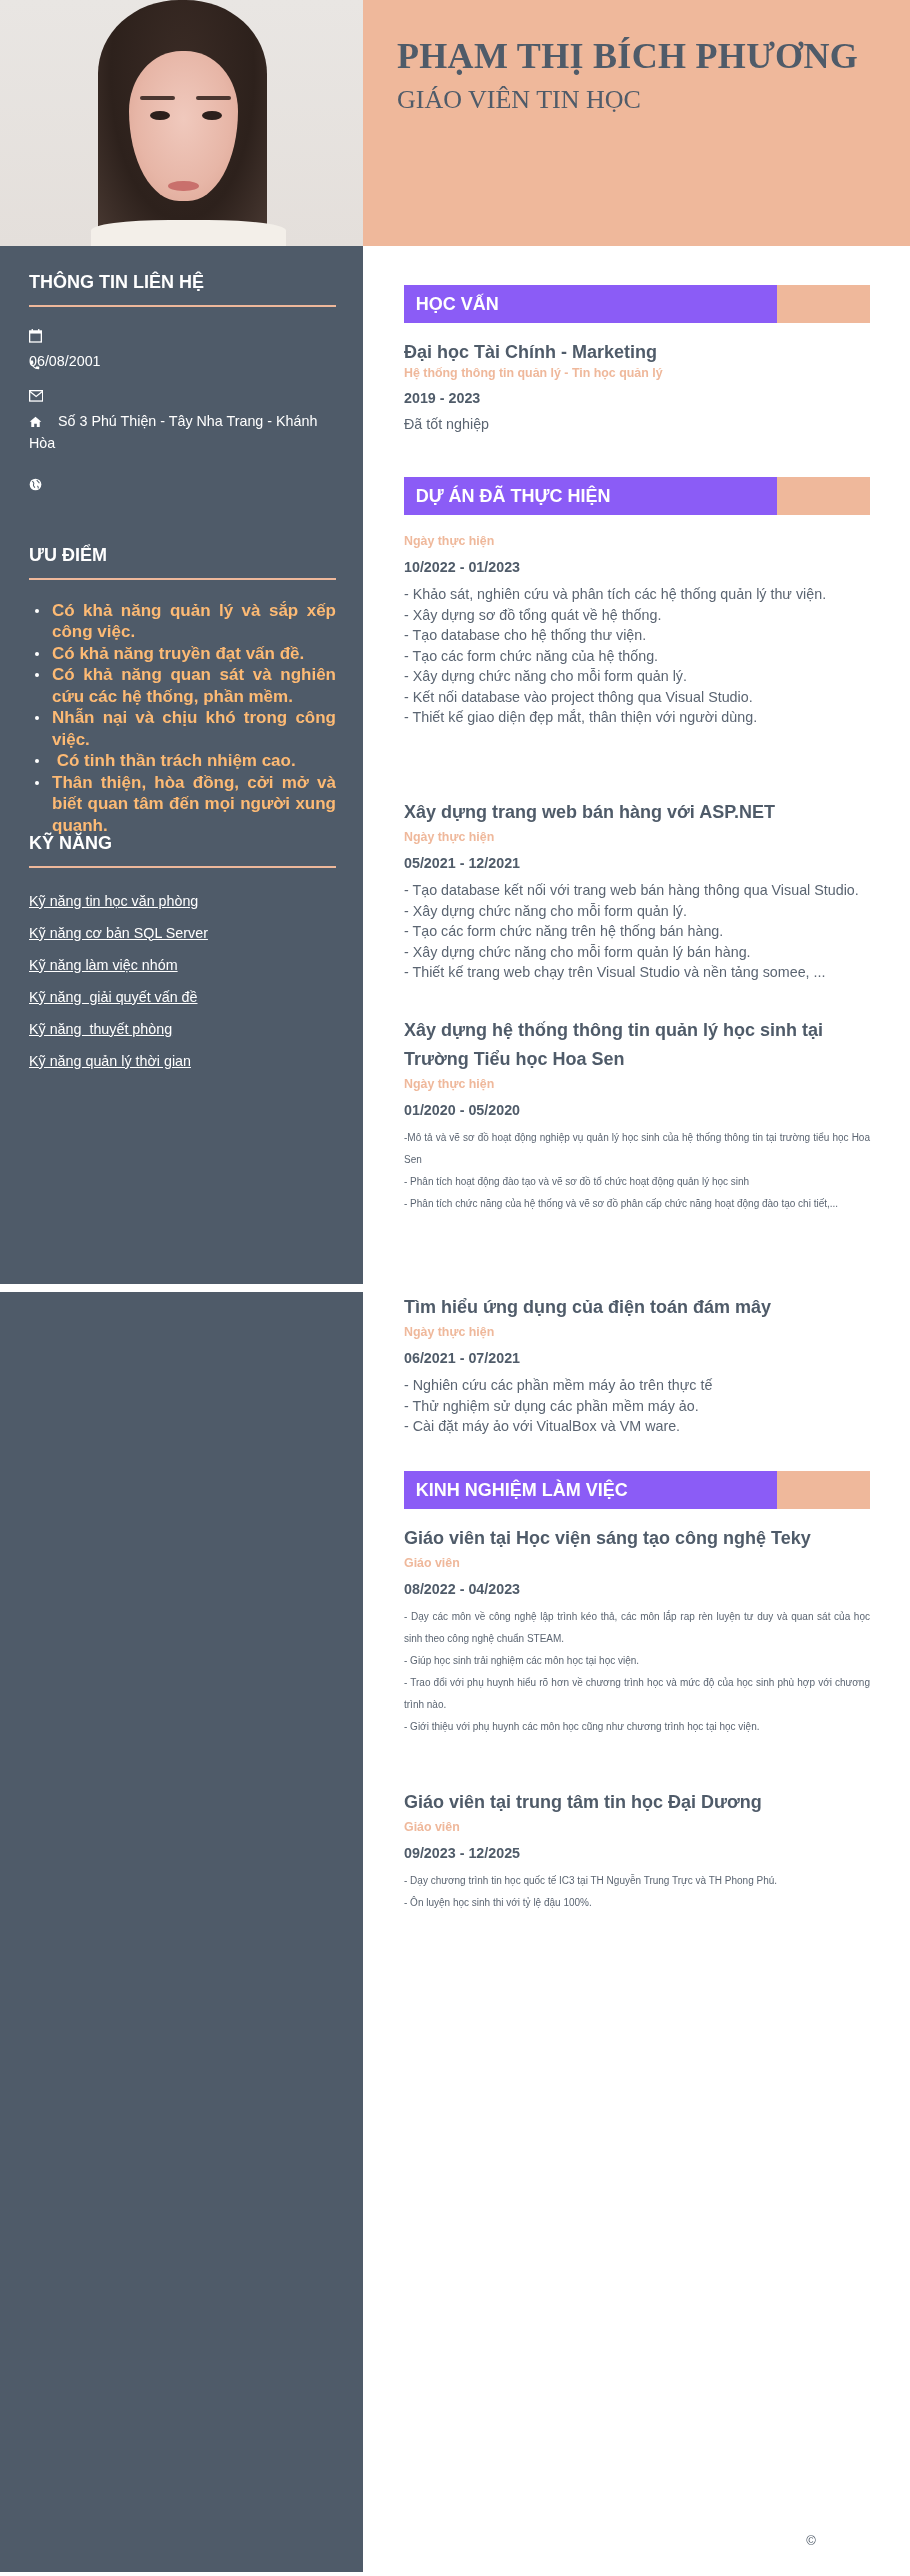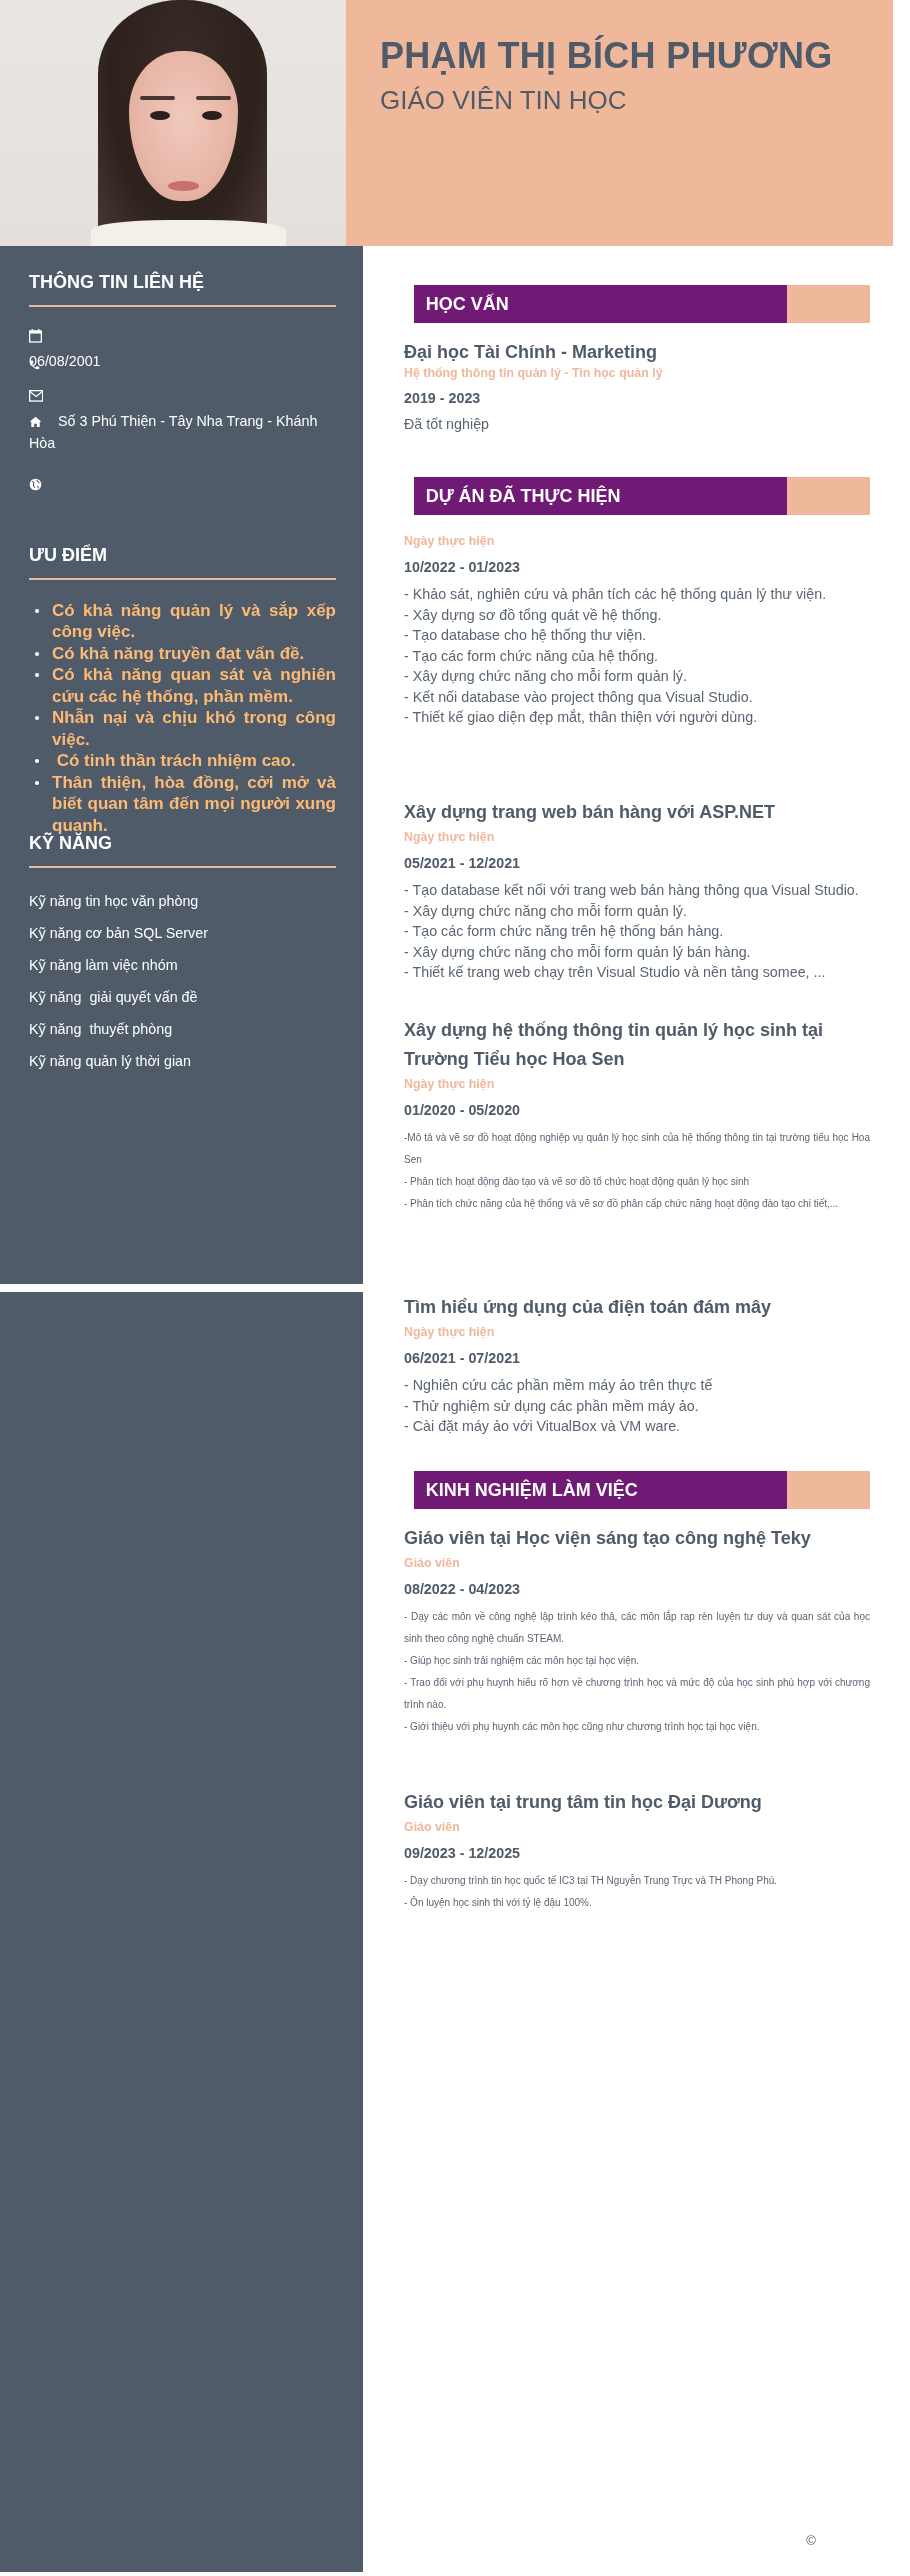--- a/index.html
+++ b/index.html
@@ -14,45 +14,45 @@
   .photo .face { position: absolute; left: 129px; top: 51px; width: 109px; height: 150px;
     background: radial-gradient(ellipse at 50% 45%, #f0c9bd 0%, #e7b6a7 60%, #d9a190 100%);
     border-radius: 48% 48% 46% 46% / 40% 40% 60% 60%; }
   .photo .eye { position: absolute; top: 111px; width: 19.5px; height: 9px; background: #2b1f1c; border-radius: 50%; }
   .photo .eye.l { left: 150px; } .photo .eye.r { left: 202px; }
   .photo .brow { position: absolute; top: 96px; width: 35px; height: 3.9px; background: #4a3630; border-radius: 2px; }
   .photo .brow.l { left: 140px; } .photo .brow.r { left: 196px; }
   .photo .lip { position: absolute; left: 168px; top: 181px; width: 31px; height: 10.4px; background: #c9706c; border-radius: 50%; }
   .photo .collar { position: absolute; left: 91px; top: 220px; width: 195px; height: 26px; background: #f3efe9; border-radius: 40% 40% 0 0; }
 
-  .header { position: absolute; left: 346px; top: 0; width: 547px; height: 246px; background: #efb89b; }
+  .header { position: absolute; left: 363px; top: 0; width: 547px; height: 246px; background: #efb89b; font-family: Liberation Serif, serif; }
   .header .name { position: absolute; left: 34px; top: 35px; font-size: 36px; font-weight: bold; color: #4f5b69; letter-spacing: 0.3px; white-space: nowrap; }
   .header .role { position: absolute; left: 34px; top: 85px; font-size: 26px; color: #4f5b69; white-space: nowrap; }
 
   .sidebar { position: absolute; left: 0; width: 363px; background: #4f5b69; color: #ffffff; }
   .sidebar.top { top: 246px; height: 1038px; }
   .sidebar.bottom { top: 1292px; height: 1280px; }
 
   .side-section { position: absolute; left: 29px; width: 307px; }
   .side-title { font-size: 18px; font-weight: bold; color: #ffffff; }
   .side-rule { height: 2.6px; background: #efb89b; margin-top: 11.7px; }
 
   .contact-row { position: absolute; left: 0; display: flex; align-items: flex-start; font-size: 14.3px; color: #ffffff; line-height: 21.5px; flex-direction: column; }
   .contact-row .ico { width: 29px; flex: 0 0 29px; display: flex; align-items: center; height: 21.5px; }
   .contact-row.addr { display: block; width: 299px; }
   .contact-row.addr .ico { display: inline-flex; width: 29px; vertical-align: top; }
 
   .pros-list { list-style: none; margin-top: 19.5px; }
   .pros-list li { position: relative; padding-left: 23px; font-size: 17px; line-height: 21.5px; text-align: justify; color: #fdba74; font-weight: bold; }
   .pros-list li::before { content: ""; position: absolute; left: 5.9px; top: 9px; width: 3.9px; height: 3.9px; border-radius: 50%; background: #ffffff; }
 
-  .skills-list { margin-top: 16.3px; }
+  .skills-list { margin-top: 16.3px; text-decoration: underline; }
   .skills-list div { font-size: 14.3px; line-height: 32px; color: #ffffff; white-space: pre; }
   .sec-bar { position: absolute; left: 404px; width: 466px; height: 38px; display: flex; }
-  .sec-bar .dark { flex: 0 0 373px; background: #701a75; color: #ffffff; font-size: 18px; font-weight: bold; padding-left: 11.7px; line-height: 38px; margin-left: 10px; }
+  .sec-bar .dark { flex: 0 0 373px; background: #8b5cf6; color: #ffffff; font-size: 18px; font-weight: bold; padding-left: 11.7px; line-height: 38px; }
   .sec-bar .accent { flex: 1; background: #efb89b; }
 
   .entry { position: absolute; left: 404px; width: 466px; }
   .entry .title { font-size: 18px; font-weight: bold; color: #4f5b69; line-height: 29px; }
   .entry .sub { font-size: 12.4px; font-weight: bold; color: #efb89b; line-height: 19.5px; margin-top: 1.3px; }
   .entry .date { font-size: 14.3px; font-weight: bold; color: #4f5b69; line-height: 19.5px; margin-top: 6.5px; }
   .entry .desc { font-size: 14.3px; color: #5b6572; line-height: 20.5px; margin-top: 6.5px; white-space: pre-line; }
   .entry .desc.j { text-align: justify; font-size: 10px; line-height: 22px; }
 
   .copyright { position: absolute; left: 804px; top: 2534px; width: 14.3px; height: 14.3px; font-size: 13px; color: #4f5b69; line-height: 14.3px; text-align: center; }

